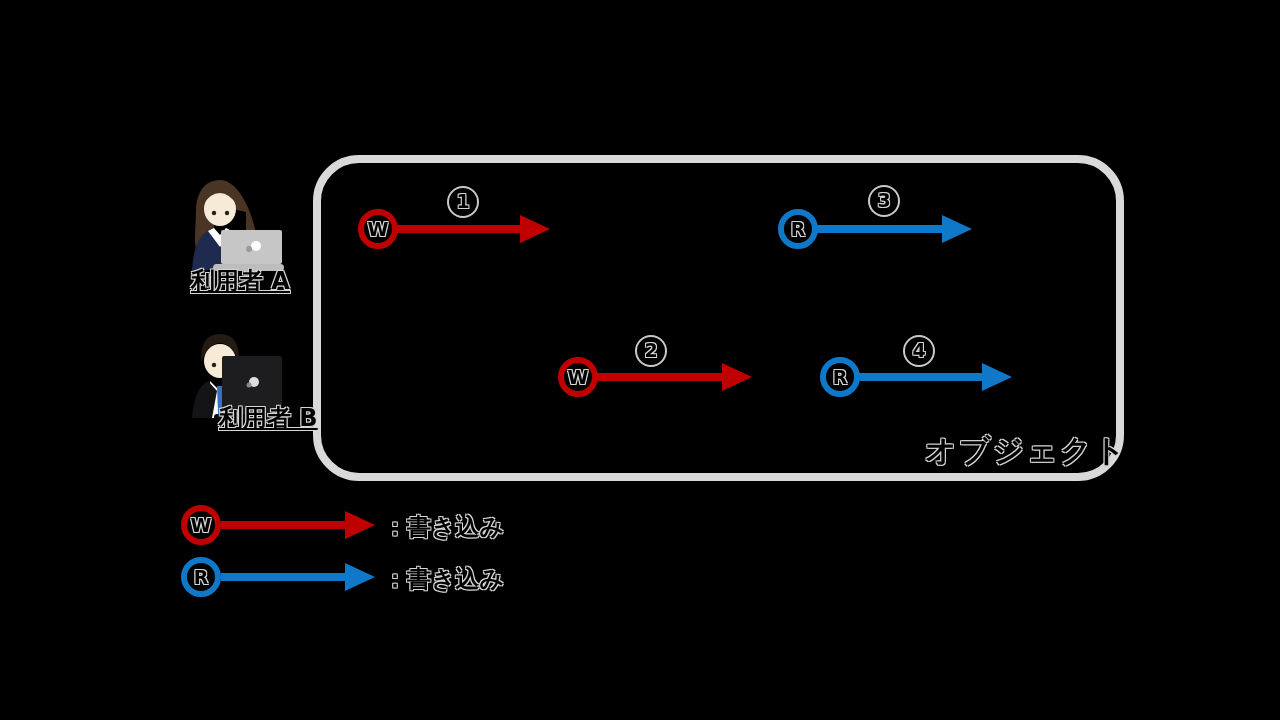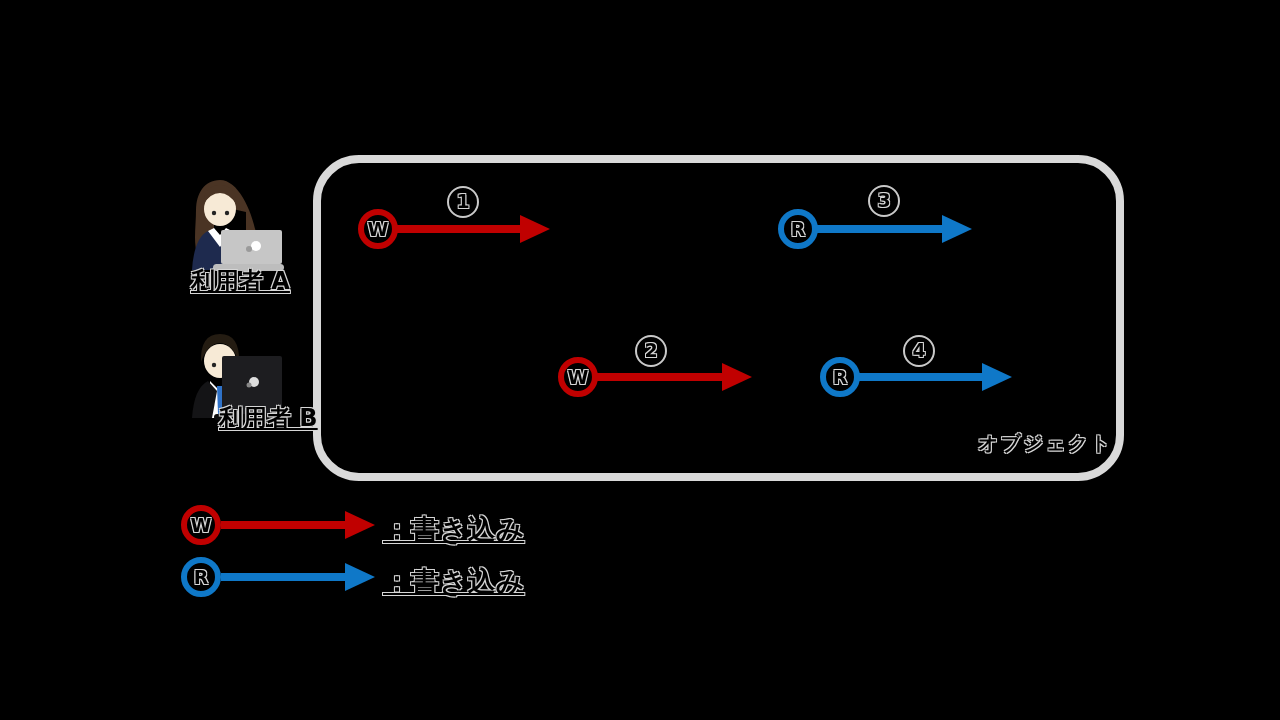--- a/index.html
+++ b/index.html
@@ -11,21 +11,21 @@
   .jp{
     color:#000;font-weight:bold;
     text-shadow:-1px -1px 0 #d6d6d6,1px -1px 0 #d6d6d6,-1px 1px 0 #d6d6d6,1px 1px 0 #d6d6d6;
     white-space:nowrap;
   }
   .object-box{
     position:absolute;left:313px;top:155px;width:811px;height:326px;
     border:8px solid #d9d9d9;border-radius:46px;box-sizing:border-box;
     background:transparent;
   }
-  .object-label{position:absolute;left:978px;top:430px;font-size:20px;letter-spacing:2px;text-align:right;}
+  .object-label{position:absolute;left:925px;top:430px;font-size:31px;letter-spacing:2px;text-align:right;}
 
   .ring{
     position:absolute;width:28px;height:28px;border-radius:50%;
     border:6px solid #c00000;text-align:center;line-height:28px;font-size:19px;
   }
   .ring.read{border-color:#0f78c8;}
 
   .num-badge{
     position:absolute;width:28px;height:28px;border:2px solid #c9c9c9;border-radius:50%;
     text-align:center;line-height:27px;font-size:19px;
@@ -61,21 +61,21 @@
   .user-illus{position:absolute;}
   .user-illus.a{left:188px;top:178px;width:98px;height:96px;}
   .user-illus.b{left:188px;top:332px;width:98px;height:88px;}
   .user-label{position:absolute;font-size:24px;text-decoration:underline;}
   .user-label.a{left:191px;top:265px;}
   .user-label.b{left:191px;top:402px;margin-left:28px;}
 
   
   .ring.lg1{left:181px;top:505px;}
   .arrow.lg1{left:221px;top:511px;width:154px;}
-  .legend-label{position:absolute;font-size:28px;text-decoration:underline;}
+  .legend-label{position:absolute;font-size:24px;}
   .legend-label.lg1{left:383px;top:511px;}
   .ring.lg2{left:181px;top:557px;}
   .arrow.lg2{left:221px;top:563px;width:154px;}
   .legend-label.lg2{left:383px;top:563px;}
 </style>
 </head>
 <body>
 
 <div class="canvas">
 

